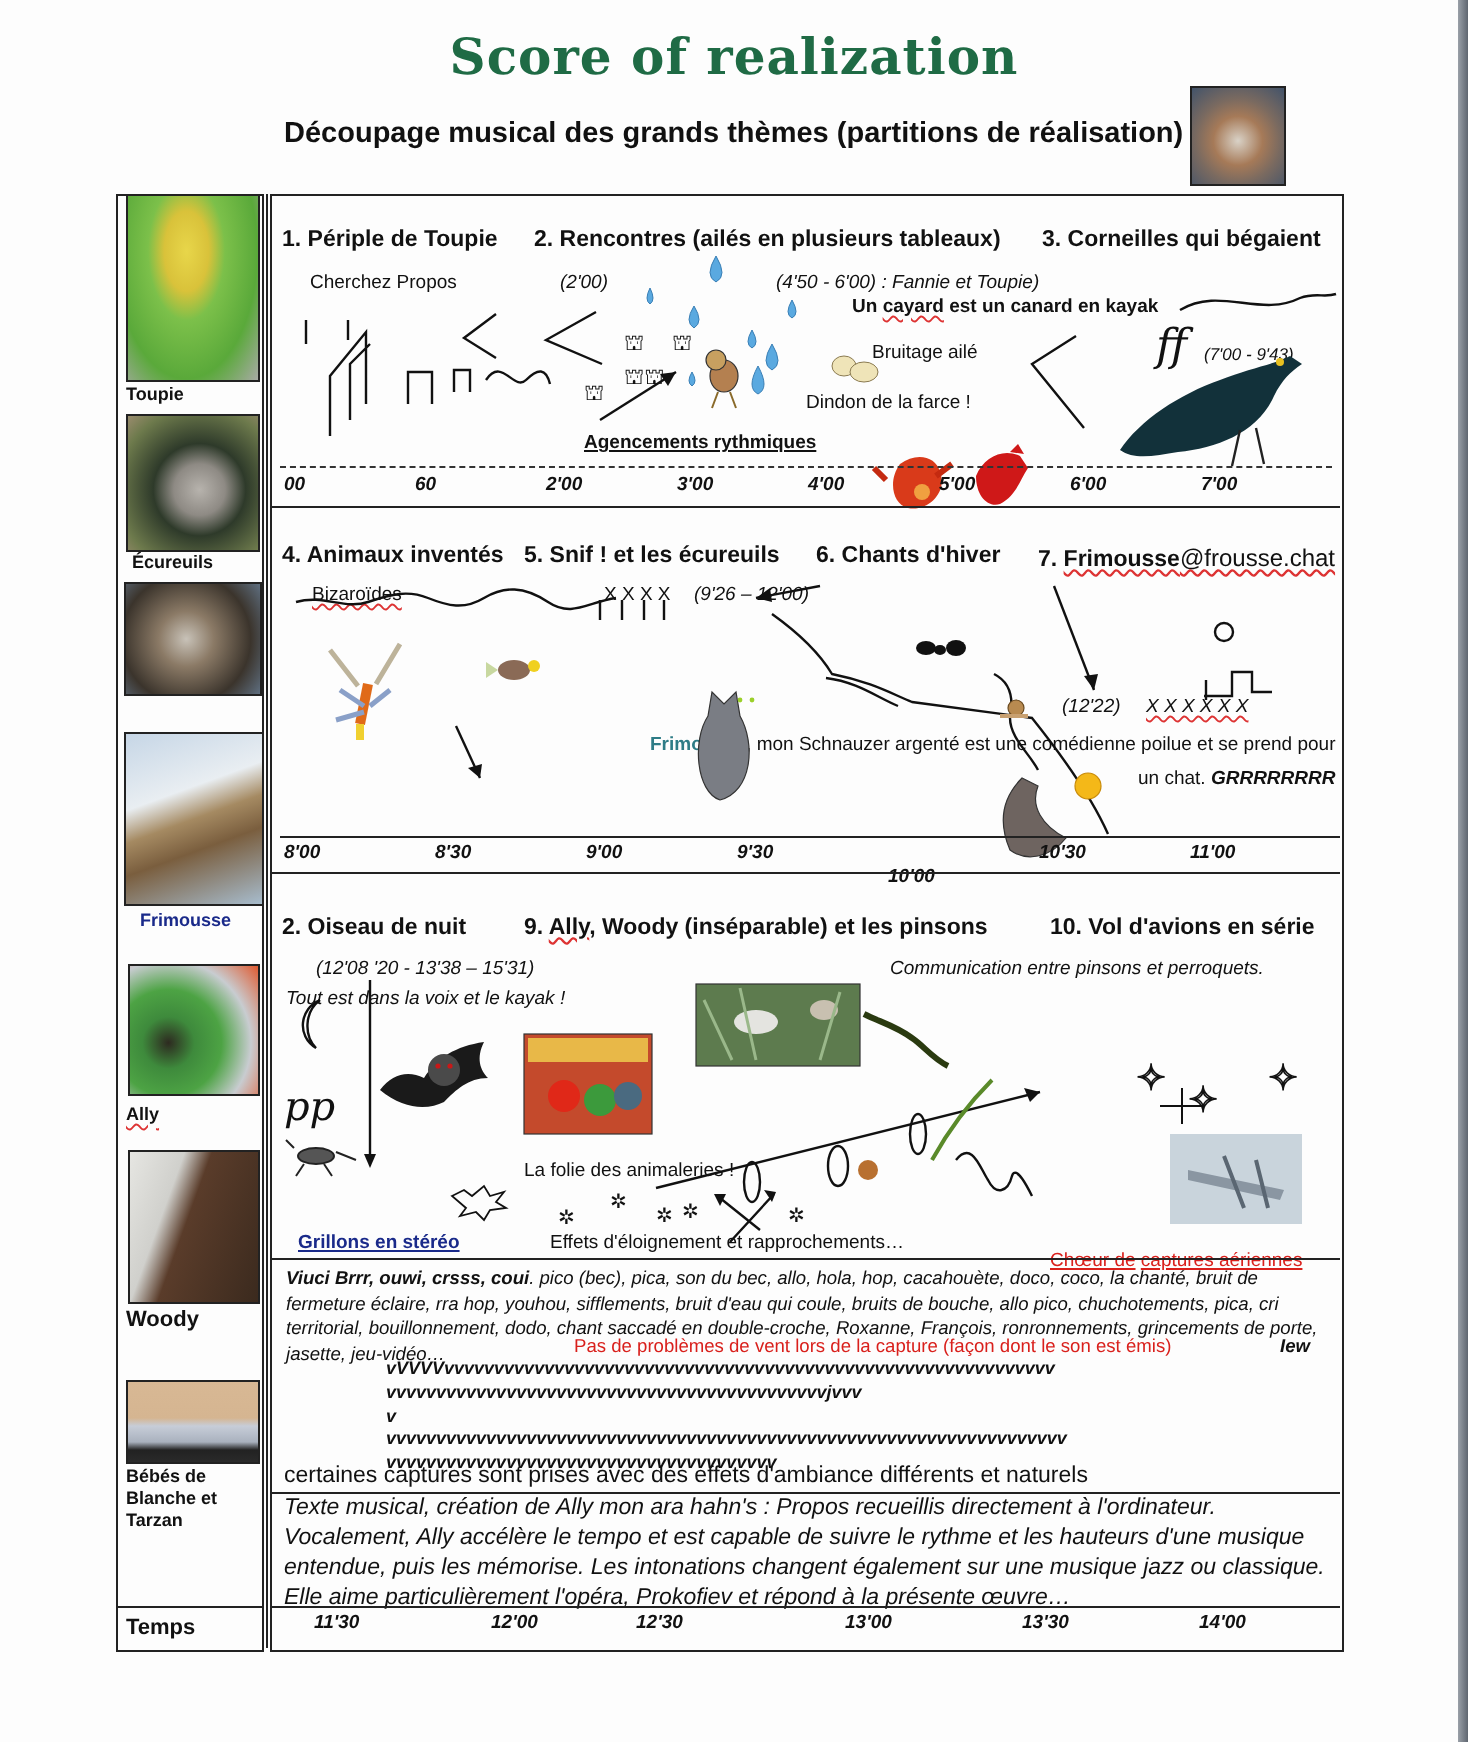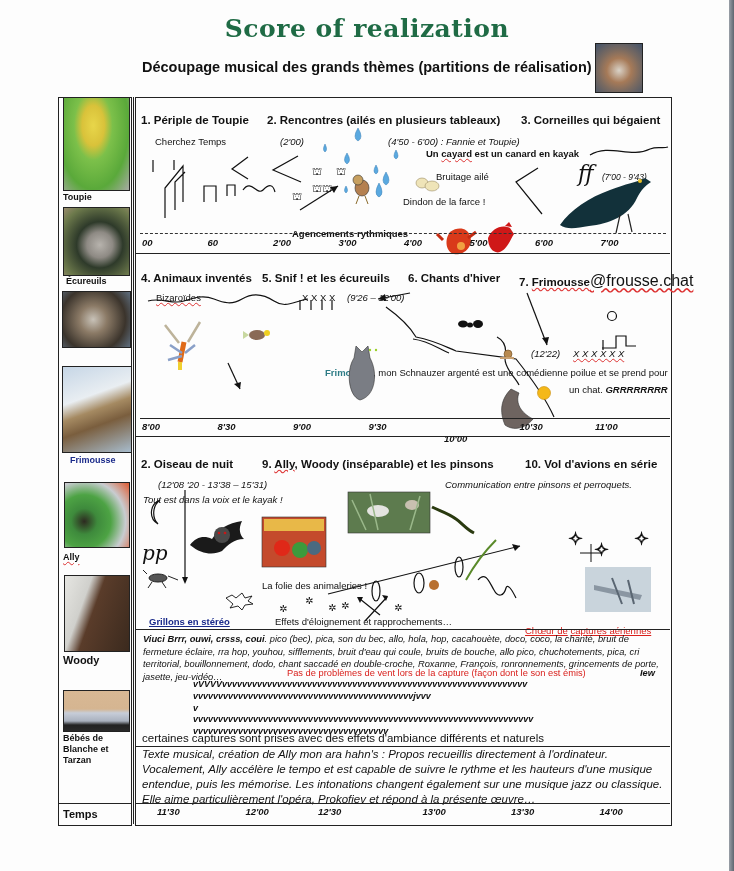--- a/index.html
+++ b/index.html
@@ -57,27 +57,27 @@
 <div class="abs lab" style="left:63px;top:654px;font-size:11px;">Woody</div>
 <div class="photo" style="left:63px;top:690px;width:65px;height:40px;background:linear-gradient(180deg,#d8b894 0,#d5b591 45%,#c7cdd8 55%,#a9b1be 75%,#222 85%,#2a2a2a 100%);"></div>
 <div class="abs lab" style="left:63px;top:733px;width:66px;white-space:normal;line-height:11px;">Bébés de Blanche et Tarzan</div>
 <div class="hline" style="left:58px;top:803px;width:74px;"></div>
 <div class="abs lab" style="left:63px;top:808px;font-size:11px;">Temps</div>
 
 <div class="abs sec" style="left:141px;top:114px;">1.  Périple de Toupie</div>
 <div class="abs sec" style="left:267px;top:114px;">2.  Rencontres (ailés en plusieurs tableaux)</div>
 <div class="abs sec" style="left:521px;top:114px;">3. Corneilles qui bégaient</div>
 
-<div class="abs sm" style="left:155px;top:136px;">Cherchez Temps</div>
+<div class="abs sm" style="left:155px;top:136px;">Cherchez Propos</div>
 <div class="abs sm it" style="left:280px;top:136px;">(2'00)</div>
 <div class="abs sm it" style="left:388px;top:136px;">(4'50 - 6'00) : Fannie et Toupie)</div>
 <div class="abs sm" style="left:426px;top:148px;font-weight:bold;"><span>Un </span><span class="wavy">cayard</span><span> est un canard en kayak</span></div>
 <div class="abs sm" style="left:436px;top:171px;">Bruitage ailé</div>
 <div class="abs sm" style="left:403px;top:196px;">Dindon de la farce !</div>
-<div class="abs sm" style="left:292px;top:228px;font-weight:bold;">Agencements rythmiques</div>
+<div class="abs sm" style="left:292px;top:216px;font-weight:bold;text-decoration:underline;">Agencements rythmiques</div>
 <div class="abs it" style="left:578px;top:161px;font-family:'DejaVu Serif',serif;font-size:22px;font-style:italic;">ff</div>
 <div class="abs sm it" style="left:602px;top:172px;font-size:8.5px;">(7'00 - 9'43)</div>
 
 <svg style="left:0;top:0;" width="734" height="260">
   <g stroke="#111" stroke-width="1.2" fill="none">
     <path d="M153 160 v12 M174 160 v10"></path>
     <path d="M165 218 v-30 l18 -22 v36 M175 210 v-28 l10 -10"></path>
     <path d="M204 202 v-16 h12 v16 M227 196 v-11 h8 v11"></path>
     <path d="M243 190 c8 -12 14 6 20 0 s10 -6 12 2"></path>
     <path d="M248 157 l-16 12 l16 10"></path>
@@ -142,21 +142,21 @@
     <span class="tick" style="position: absolute; left: 404px; top: 0px;">4'00</span>
     <span class="tick" style="position: absolute; left: 469.5px; top: 0px;">5'00</span>
     <span class="tick" style="position: absolute; left: 535px; top: 0px;">6'00</span>
     <span class="tick" style="position: absolute; left: 600.5px; top: 0px;">7'00</span>
   </div>
 <div class="hline" style="left:135px;top:253px;width:535px;"></div>
 
 <div class="abs sec" style="left:141px;top:272px;">4. Animaux inventés</div>
 <div class="abs sec" style="left:262px;top:272px;">5. Snif ! et les écureuils</div>
 <div class="abs sec" style="left:408px;top:272px;">6.  Chants d'hiver</div>
-<div class="abs sec" style="left:519px;top:272px;"><span>7.  </span><span class="wavy">Frimousse</span><span class="wavy" style="font-weight:normal;font-size:16px;">@frousse.chat</span></div>
+<div class="abs sec" style="left:519px;top:272px;"><span>7.  </span><span class="wavy">Frimousse</span><span class="wavy" style="font-weight:normal;font-size:12px;">@frousse.chat</span></div>
 
 <div class="abs sm wavy" style="left:156px;top:292px;">Bizaroïdes</div>
 <div class="abs sm" style="left:302px;top:292px;">X  X  X  X</div>
 <div class="abs sm it" style="left:347px;top:292px;">(9'26 – 12'00)</div>
 <div class="abs sm it" style="left:531px;top:348px;">(12'22)</div>
 <div class="abs sm it wavy" style="left:573px;top:348px;">X X X X X X</div>
 <div class="abs sm" style="left:325px;top:367px;"><span class="teal">Frimousse</span><span>, mon Schnauzer argenté est une comédienne poilue et se prend pour</span></div>
 <div class="abs sm" style="left:569px;top:384px;"><span>un chat. </span><b><i>GRRRRRRRR</i></b></div>
 
 <svg style="left:0;top:0;" width="734" height="440">

